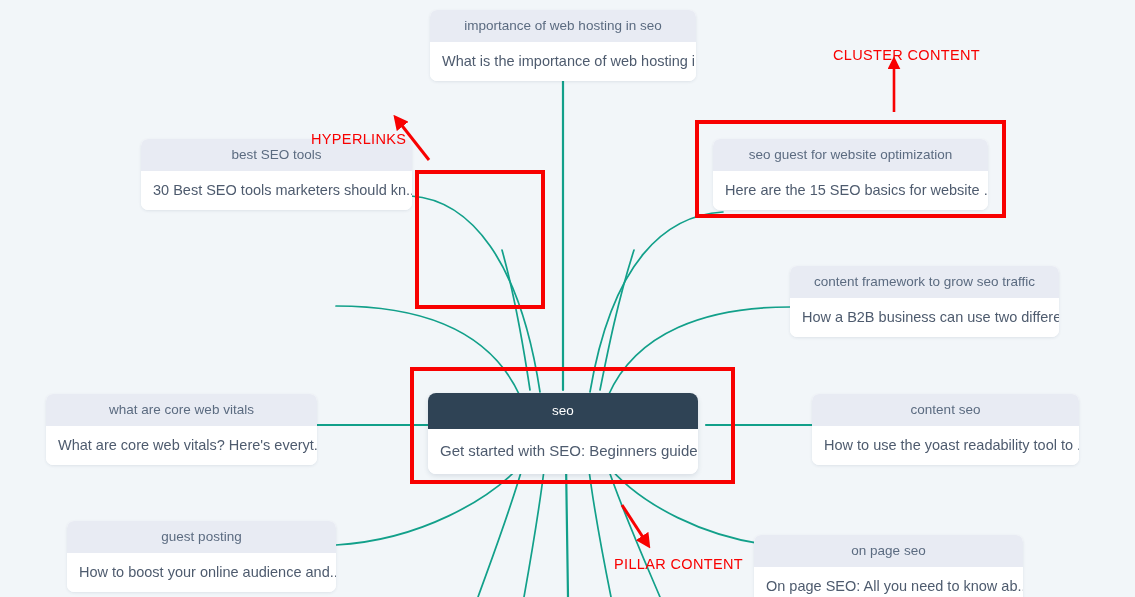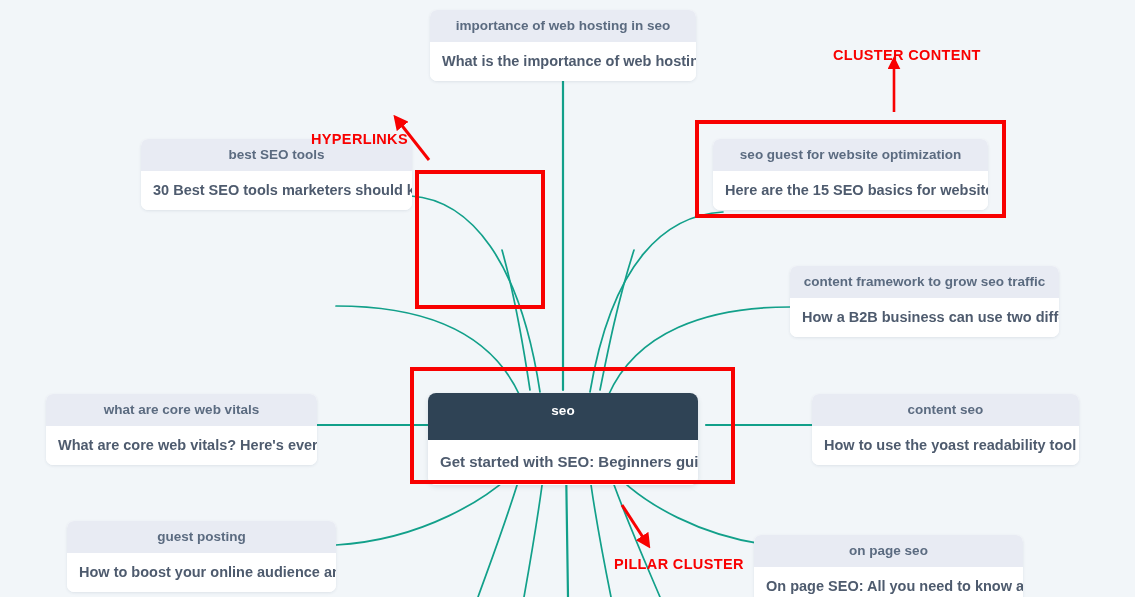--- a/index.html
+++ b/index.html
@@ -8,21 +8,20 @@
     padding: 0;
     background: #f2f6f9;
   }
   #canvas {
     position: relative;
     width: 1135px;
     height: 597px;
     background: #f2f6f9;
     overflow: hidden;
     font-family: "Liberation Sans", sans-serif;
-    font-weight: bold;
   }
   #edges {
     position: absolute;
     left: 0;
     top: 0;
     width: 1135px;
     height: 597px;
   }
 
   
@@ -56,21 +55,21 @@
     padding: 12px 12px 13px;
     white-space: nowrap;
     overflow: hidden;
   }
   
   .node.pillar { border-radius: 8px; box-shadow: 0 2px 5px rgba(40,60,90,0.13); }
   .node.pillar .nhead {
     background: #2f4355;
     color: #ffffff;
     font-size: 13.5px;
-    padding: 11px 10px 22px;
+    padding: 11px 10px 11px;
   }
   .node.pillar .nbody {
     font-size: 15px;
     padding: 14px 12px 16px;
   }
 
   
   .redbox {
     position: absolute;
     box-sizing: border-box;
@@ -195,15 +194,15 @@
 
     <line x1="894" y1="112" x2="894" y2="60" stroke="#f80101" stroke-width="2.6" marker-end="url(#ahead)"></line>
 
     <line x1="429" y1="160" x2="396" y2="118" stroke="#f80101" stroke-width="3" marker-end="url(#ahead)"></line>
 
     <line x1="622" y1="505" x2="648" y2="545" stroke="#f80101" stroke-width="3" marker-end="url(#ahead)"></line>
   </svg>
 
   <div class="redlabel" style="left:311px; top:95px;margin-top:37px;">HYPERLINKS</div>
   <div class="redlabel" style="left:833px; top:48px;">CLUSTER CONTENT</div>
-  <div class="redlabel" style="left:614px; top:557px;">PILLAR CLUSTER</div>
+  <div class="redlabel" style="left:614px; top:557px;">PILLAR CONTENT</div>
 
 </div>
 
 </body></html>

